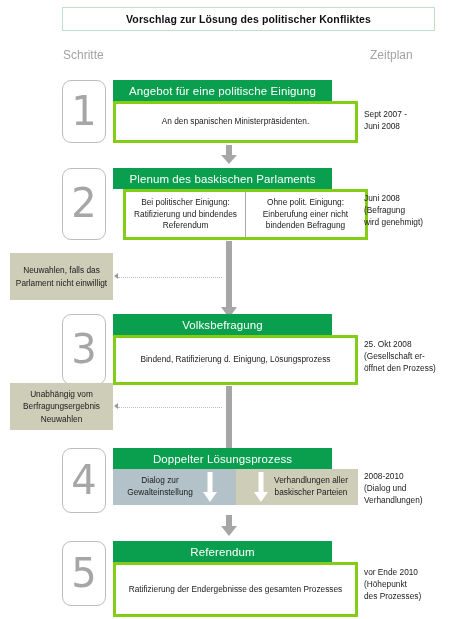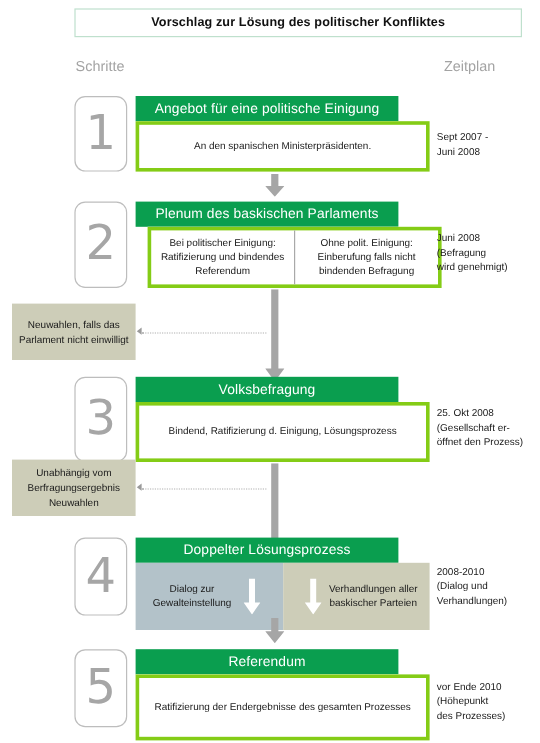--- a/index.html
+++ b/index.html
@@ -110,21 +110,21 @@
   .content-box .cell.divider-left {
     border-left: 1px solid #a9a9a9;
   }
 
   
   #step4-box {
     position: absolute;
     left: 113px;
     top: 469px;
     width: 245px;
-    height: 56px;
+    height: 36px;
     display: flex;
     box-sizing: border-box;
   }
   #step4-box .half {
     flex: 1 1 0;
     display: flex;
     align-items: center;
     position: relative;
     box-sizing: border-box;
   }
@@ -227,21 +227,21 @@
 </div>
 
 <div class="step-num" style="left:62px; top:168px; height:72px;">
   <span>2</span>
 </div>
 <div class="green-bar" style="top:168px;">
   <span>Plenum des baskischen Parlaments</span>
 </div>
 <div class="content-box" style="top:189px; height:51px;margin-left:10px;">
   <div class="cell">Bei politischer Einigung: Ratifizierung und bindendes Referendum</div>
-  <div class="cell divider-left">Ohne polit. Einigung: Einberufung falls nicht bindenden Befragung</div>
+  <div class="cell divider-left">Ohne polit. Einigung: Einberufung einer nicht bindenden Befragung</div>
 </div>
 <div class="timeline" style="top:192px;">
   <div>Juni 2008</div>
   <div>(Befragung</div>
   <div>wird genehmigt)</div>
 </div>
 
 <div class="varrow" style="top:241px;">
   <svg width="16" height="77" viewBox="0 0 16 77" aria-hidden="true">
     <polygon points="5,0 11,0 11,66 16,66 8,77 0,66 5,66" fill="#a6a6a6"></polygon>

